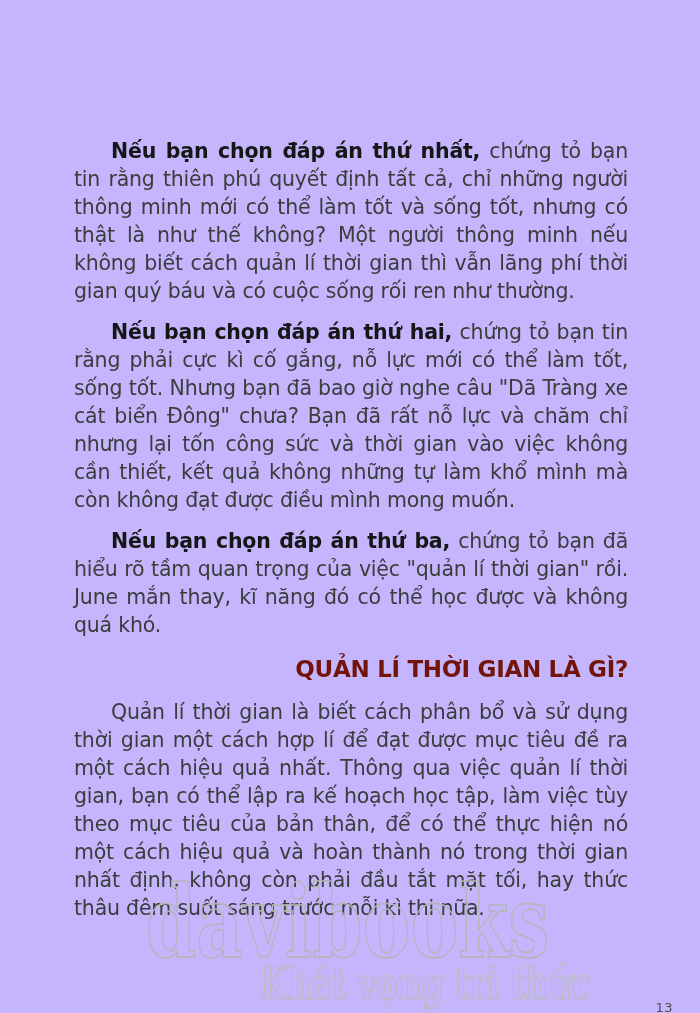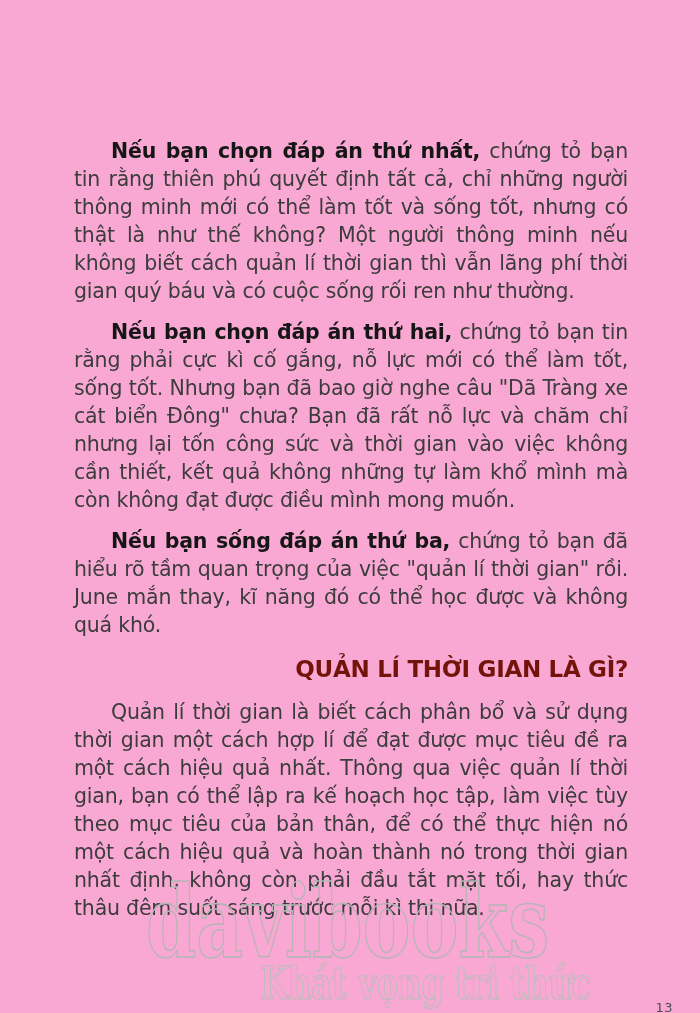--- a/index.html
+++ b/index.html
@@ -1,21 +1,21 @@
 <!DOCTYPE html>
 <html lang="vi"><head>
 <meta charset="utf-8">
 <style>
   * { margin: 0; padding: 0; box-sizing: border-box; }
   html, body { background: #ffffff; }
   .page {
     position: relative;
     width: 700px;
     height: 1013px;
-    background: #f9a8d4;
+    background: #c4b5fd;
     overflow: hidden;
     font-family: "DejaVu Sans", sans-serif;
   }
   .content {
     position: absolute;
     top: 137px;
     left: 74px;
     width: 554px;
     font-size: 20.5px;
     line-height: 28px;
@@ -83,21 +83,21 @@
 <body>
 
 <div class="page">
 
   <main class="content">
 
     <p class="para"><strong class="lead">Nếu bạn chọn đáp án thứ nhất,</strong> <span>chứng tỏ bạn tin rằng thiên phú quyết định tất cả, chỉ những người thông minh mới có thể làm tốt và sống tốt, nhưng có thật là như thế không? Một người thông minh nếu không biết cách quản lí thời gian thì vẫn lãng phí thời gian quý báu và có cuộc sống rối ren như thường.</span></p>
 
     <p class="para"><strong class="lead">Nếu bạn chọn đáp án thứ hai,</strong> <span>chứng tỏ bạn tin rằng phải cực kì cố gắng, nỗ lực mới có thể làm tốt, sống tốt. Nhưng bạn đã bao giờ nghe câu "Dã Tràng xe cát biển Đông" chưa? Bạn đã rất nỗ lực và chăm chỉ nhưng lại tốn công sức và thời gian vào việc không cần thiết, kết quả không những tự làm khổ mình mà còn không đạt được điều mình mong muốn.</span></p>
 
-    <p class="para"><strong class="lead">Nếu bạn sống đáp án thứ ba,</strong> <span>chứng tỏ bạn đã hiểu rõ tầm quan trọng của việc "quản lí thời gian" rồi. June mắn thay, kĩ năng đó có thể học được và không quá khó.</span></p>
+    <p class="para"><strong class="lead">Nếu bạn chọn đáp án thứ ba,</strong> <span>chứng tỏ bạn đã hiểu rõ tầm quan trọng của việc "quản lí thời gian" rồi. June mắn thay, kĩ năng đó có thể học được và không quá khó.</span></p>
 
     <h2 class="section-heading">QUẢN LÍ THỜI GIAN LÀ GÌ?</h2>
 
     <p class="para"><span>Quản lí thời gian là biết cách phân bổ và sử dụng thời gian một cách hợp lí để đạt được mục tiêu đề ra một cách hiệu quả nhất. Thông qua việc quản lí thời gian, bạn có thể lập ra kế hoạch học tập, làm việc tùy theo mục tiêu của bản thân, để có thể thực hiện nó một cách hiệu quả và hoàn thành nó trong thời gian nhất định, không còn phải đầu tắt mặt tối, hay thức thâu đêm suốt sáng trước mỗi kì thi nữa.</span></p>
 
   </main>
 
   <div class="watermark">
     <div class="wm-brand">davibooks</div>
     <div class="wm-tagline">Khát vọng tri thức</div>

